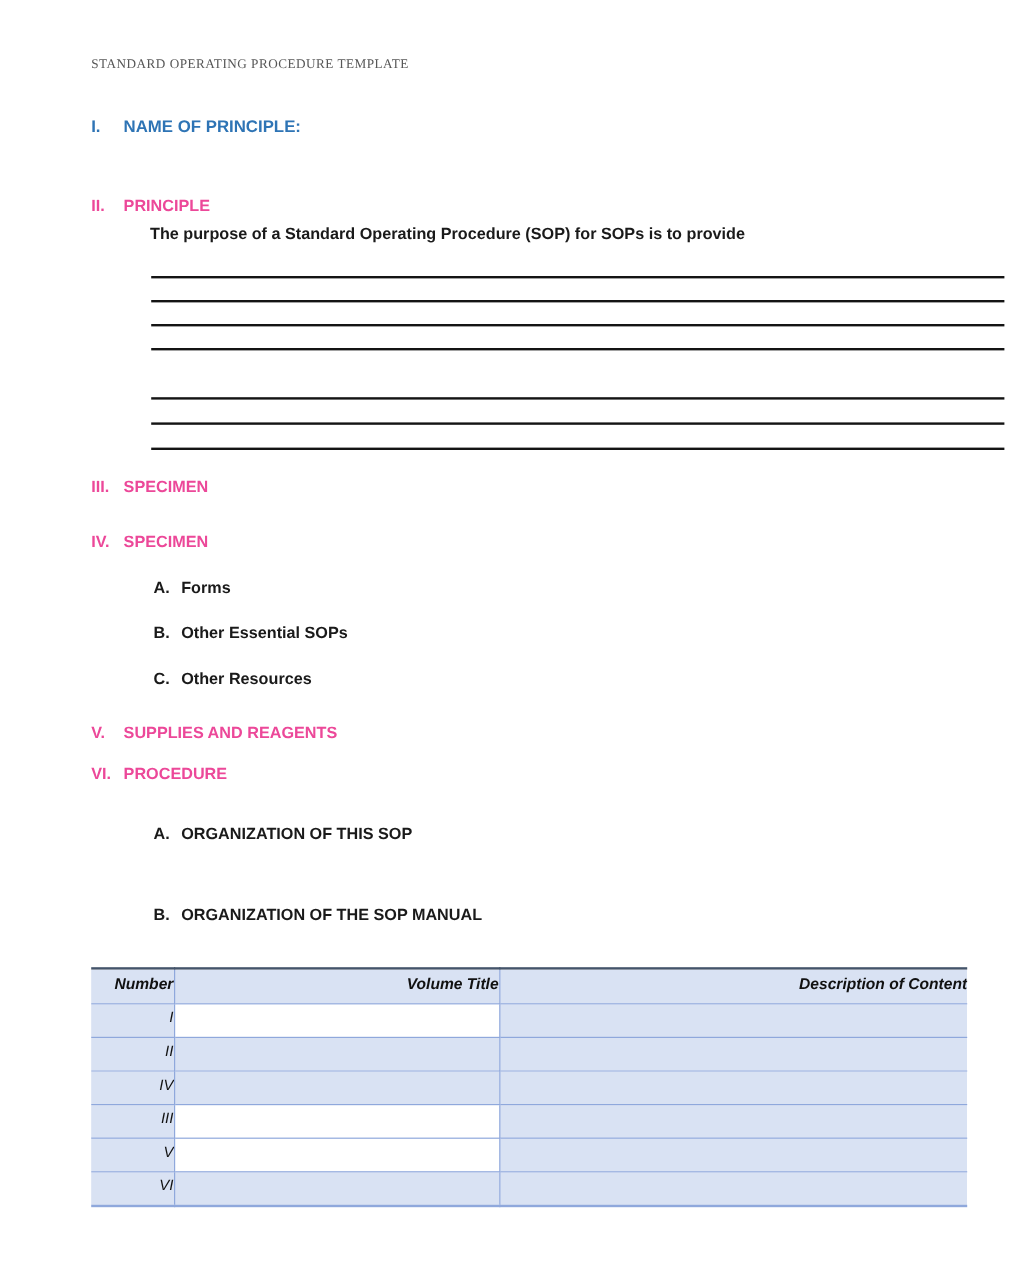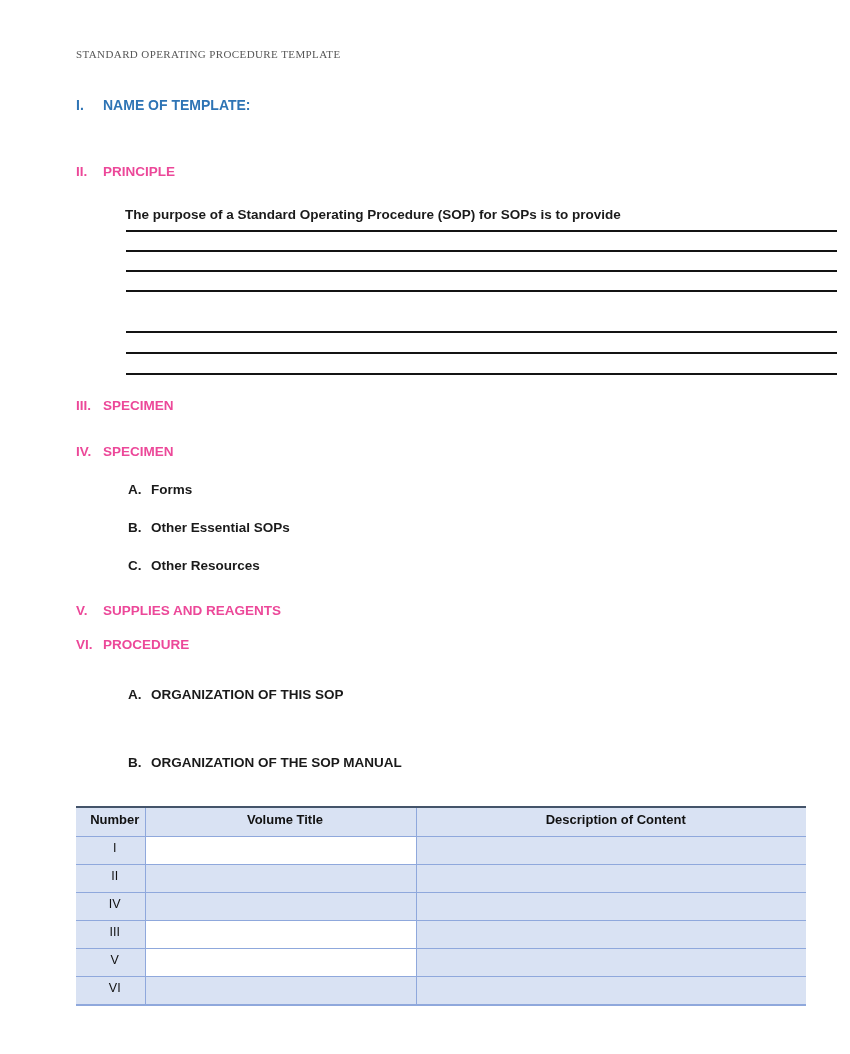--- a/index.html
+++ b/index.html
@@ -78,23 +78,24 @@
     table-layout: fixed;
     border-top: 2.5px solid #44546A;
     border-bottom: 2px solid #8FA8DC;
   }
   .sop-table col.c-number { width: 69px; }
   .sop-table col.c-title  { width: 271px; }
   .sop-table col.c-desc   { width: 390px; }
   .sop-table th, .sop-table td {
     border: 1.5px solid #8FA8DC;
     vertical-align: top;
-    text-align: center;
+    text-align: right;
     padding: 4px 0 0 9px;
     overflow: hidden;
+    font-style: italic;
   }
   .sop-table th:first-child, .sop-table td:first-child { border-left: none; }
   .sop-table th:last-child,  .sop-table td:last-child  { border-right: none; }
   .sop-table th {
     height: 24px;
     background: #D9E2F3;
     font-size: 13px;
     font-weight: bold;
     color: #111;
   }
@@ -109,29 +110,29 @@
 </style>
 </head>
 <body>
 
 <div class="page">
 
   <div class="doc-header">STANDARD OPERATING PROCEDURE TEMPLATE</div>
 
   <div class="sec accent" style="top:97px">
     <span class="num">I.</span>
-    <span>NAME OF TEMPLATE:</span>
+    <span>NAME OF PRINCIPLE:</span>
   </div>
 
   <div class="sec" style="top:163px">
     <span class="num">II.</span>
     <span>PRINCIPLE</span>
   </div>
 
-  <div class="para" style="top:206px">The purpose of a Standard Operating Procedure (SOP) for SOPs is to provide</div>
+  <div class="para" style="top:186px">The purpose of a Standard Operating Procedure (SOP) for SOPs is to provide</div>
 
   <div class="blank-line" style="top:230px"></div>
   <div class="blank-line" style="top:250px"></div>
   <div class="blank-line" style="top:270px"></div>
   <div class="blank-line" style="top:290px"></div>
 
 
   <div class="blank-line" style="top:331px"></div>
   <div class="blank-line" style="top:352px"></div>
   <div class="blank-line" style="top:373px"></div>

